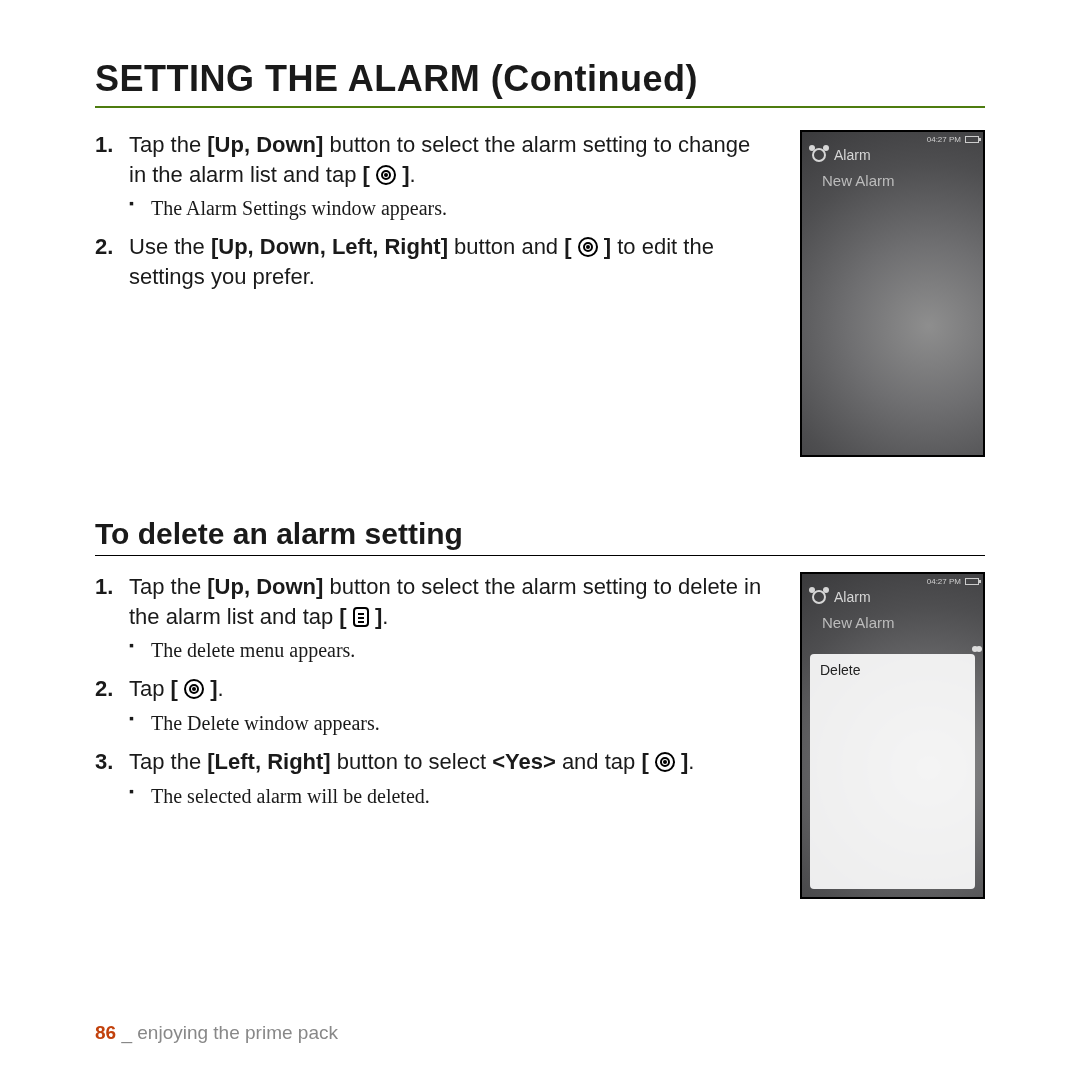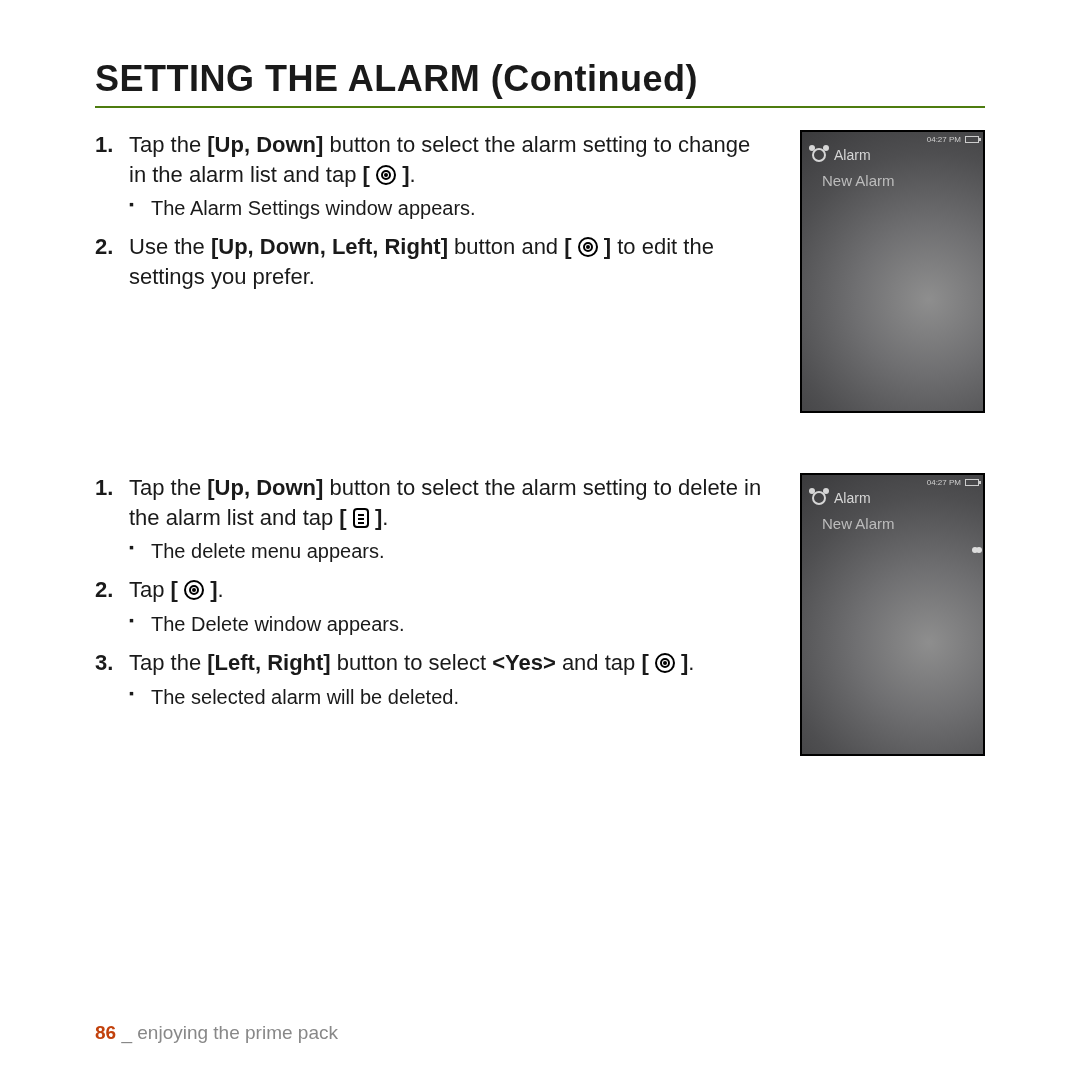--- a/index.html
+++ b/index.html
@@ -50,20 +50,21 @@
     content: counter(step) ".";
     position: absolute;
     left: 0;
     font-weight: bold;
   }
   .bold { font-weight: bold; }
   .sub {
     list-style: none;
     margin-top: 6px;
     margin-bottom: 10px;
+    font-family: Liberation Serif, serif;
   }
   .sub li {
     font-size: 20px;
     color: #1a1a1a;
     padding-left: 22px;
     position: relative;
     line-height: 1.35;
   }
   .sub li::before {
     content: "▪";
@@ -106,21 +107,21 @@
   .icon-menu::before {
     content: "";
     position: absolute;
     left: 3px; right: 3px; top: 4px;
     height: 2px; background: #000;
     box-shadow: 0 4px 0 #000, 0 8px 0 #000;
   }
   
   .device {
     width: 185px;
-    height: 283px;
+    height: 327px;
     border: 2.5px solid #000;
     background: radial-gradient(circle at 70% 60%, #8e8e8e 0%, #6f6f71 35%, #4e4e50 70%, #3a3a3c 100%);
     position: relative;
     overflow: hidden;
     flex-shrink: 0;
   }
   .dev-statusbar {
     position: absolute;
     top: 0; left: 0; right: 0;
     height: 14px;
@@ -257,20 +258,21 @@
             <span class="body"></span>
           </span>
         <span>Alarm</span>
       </div>
       <div class="dev-row">New Alarm</div>
     </div>
   </div>
 </div>
 
 <div>
+  <div class="section-title">To delete an alarm setting</div>
   <div class="section">
     <div class="text-col">
       <ol class="steps">
         <li>
           <span>Tap the </span><span class="bold">[Up, Down]</span><span> button to select the alarm setting to delete in the alarm list and tap </span><span class="bold">[</span> <span class="icon-menu"></span> <span class="bold">]</span><span>.</span>
           <ul class="sub">
               <li>The delete menu appears.</li>
             </ul>
         </li>
         <li>
@@ -297,20 +299,23 @@
             <span class="bell-l"></span>
             <span class="bell-r"></span>
             <span class="body"></span>
           </span>
         <span>Alarm</span>
       </div>
       <div class="dev-row">New Alarm</div>
       <div style="position:absolute; right:6px; top:74px;">
         <span class="small-clock"><span class="b1"></span><span class="b2"></span><span class="face"></span></span>
       </div>
+      <div class="popup">
+        <div class="popup-item">Delete</div>
+      </div>
     </div>
   </div>
 </div>
 
 <div class="footer">
   <span class="pn">86</span>
   <span class="sep">_</span>
   <span>enjoying the prime pack</span>
 </div>
 

